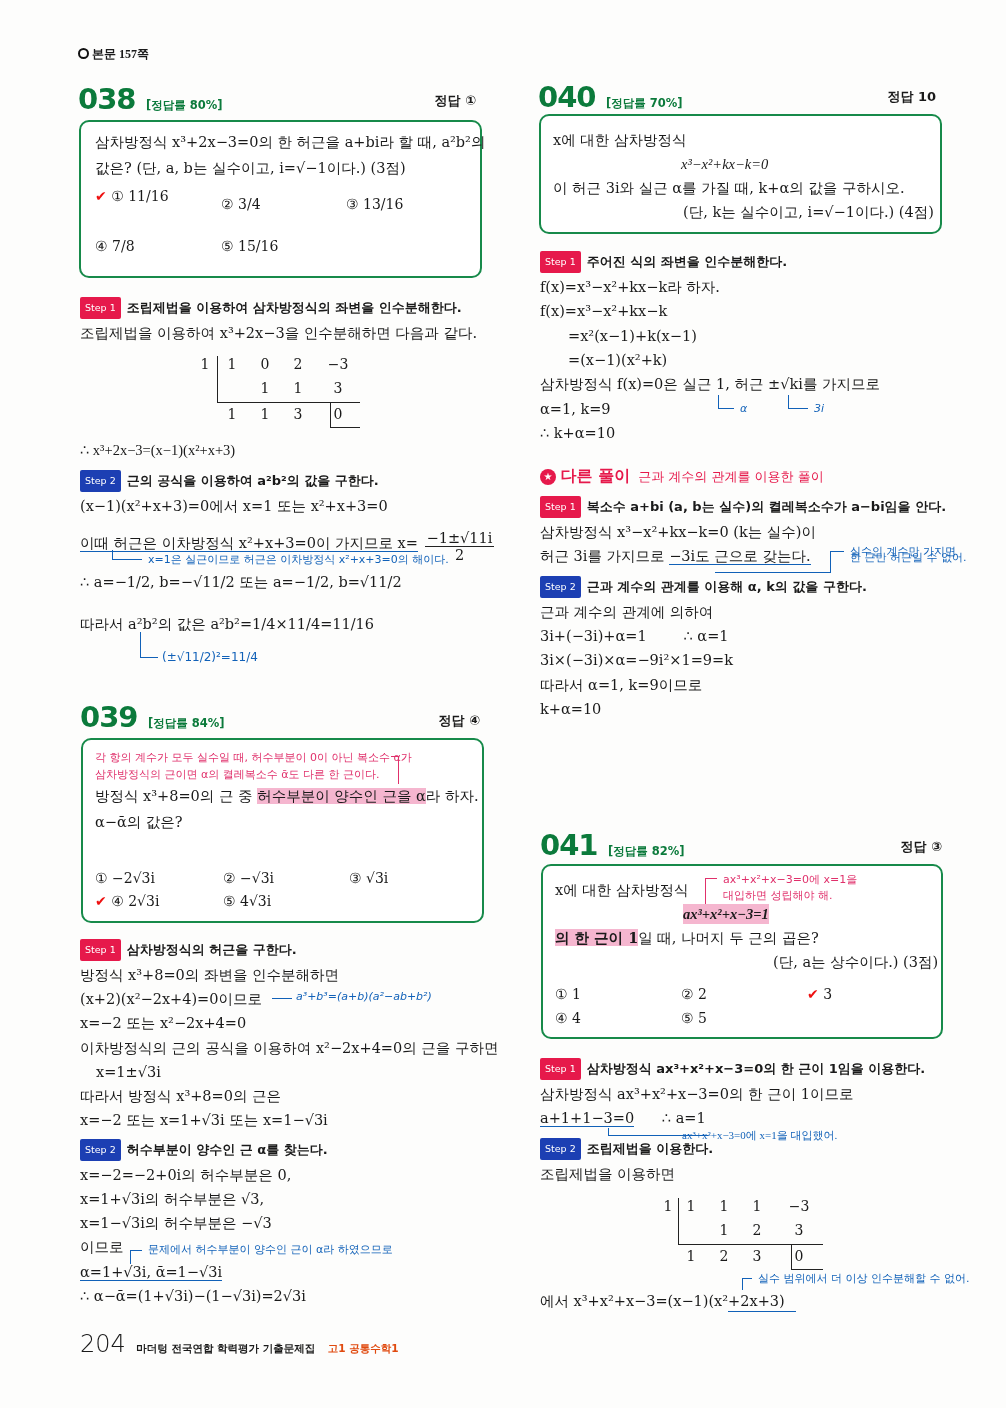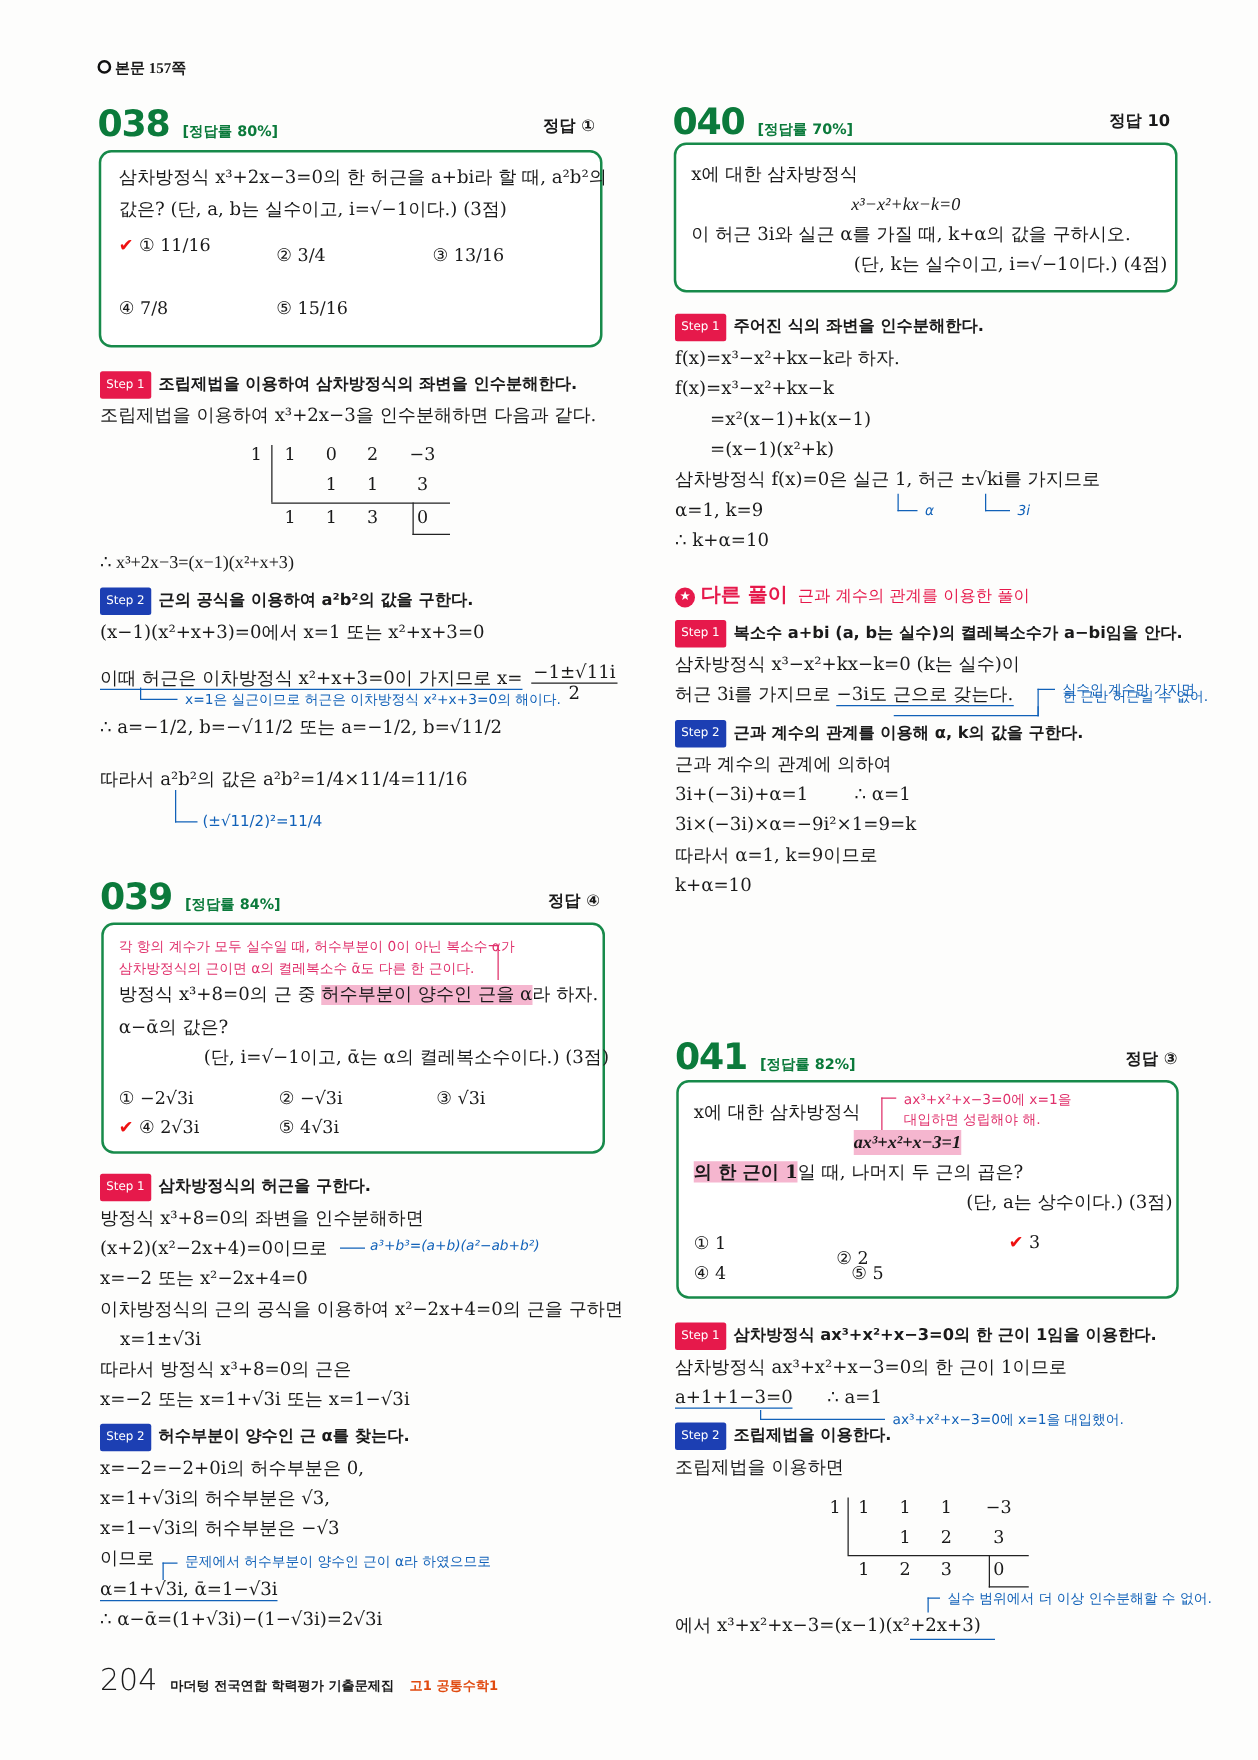--- a/index.html
+++ b/index.html
@@ -105,21 +105,20 @@
   <span class="answer abs" style="right:2px;top:12px;">정답 ④</span>
 </div>
 <div class="qbox" style="left:81px;top:738px;width:403px;height:185px;">
   <div class="abs note-pink" style="left:12px;top:10px;">각 항의 계수가 모두 실수일 때, 허수부분이 0이 아닌 복소수 α가</div>
   <div class="abs note-pink" style="left:12px;top:27px;">삼차방정식의 근이면 α의 켤레복소수 ᾱ도 다른 한 근이다.</div>
   <div class="abs" style="left:308px;top:16px;width:8px;height:28px;border-top:1.5px solid #e0306b;border-right:1.5px solid #e0306b;"></div>
   <div class="line" style="left:12px;top:46px;">
     <span>방정식 x³+8=0의 근 중 </span><span class="hl-pink">허수부분이 양수인 근을 α</span><span>라 하자.</span>
   </div>
   <div class="line" style="left:12px;top:72px;">α−ᾱ의 값은?</div>
-  <div class="line" style="left:80px;top:96px;">(단, i=√−1이고, ᾱ는 α의 켤레복소수이다.) (3점)</div>
   <div class="choice" style="left:12px;top:130px;">① −2√3i</div>
   <div class="choice" style="left:140px;top:130px;">② −√3i</div>
   <div class="choice" style="left:266px;top:130px;">③ √3i</div>
   <div class="choice" style="left:12px;top:153px;"><span class="check">✔</span> <span>④ 2√3i</span></div>
   <div class="choice" style="left:140px;top:153px;">⑤ 4√3i</div>
 </div>
 
 <div class="line" style="left:80px;top:939px;">
   <span class="step red">Step 1</span><span class="stitle">삼차방정식의 허근을 구한다.</span>
 </div>
@@ -212,33 +211,33 @@
   <div class="line" style="left:12px;top:14px;">x에 대한 삼차방정식</div>
   <div class="abs" style="left:162px;top:12px;width:12px;height:30px;border-top:1.5px solid #e0306b;border-left:1.5px solid #e0306b;"></div>
   <div class="abs note-pink" style="left:180px;top:6px;">ax³+x²+x−3=0에 x=1을</div>
   <div class="abs note-pink" style="left:180px;top:22px;">대입하면 성립해야 해.</div>
   <div class="line math hl-pink" style="left:140px;top:38px;font-weight:bold;">ax³+x²+x−3=1</div>
   <div class="line" style="left:12px;top:62px;">
     <span class="hl-pink" style="font-weight:bold;">의 한 근이 1</span><span>일 때, 나머지 두 근의 곱은?</span>
   </div>
   <div class="line" style="left:230px;top:86px;">(단, a는 상수이다.) (3점)</div>
   <div class="choice" style="left:12px;top:120px;">① 1</div>
-  <div class="choice" style="left:126px;top:120px;margin-top:12px;">② 2</div>
+  <div class="choice" style="left:138px;top:120px;">② 2</div>
   <div class="choice" style="left:264px;top:120px;"><span class="check">✔</span> <span>3</span></div>
   <div class="choice" style="left:12px;top:144px;">④ 4</div>
   <div class="choice" style="left:138px;top:144px;">⑤ 5</div>
 </div>
 
 <div class="line" style="left:540px;top:1058px;">
   <span class="step red">Step 1</span><span class="stitle">삼차방정식 ax³+x²+x−3=0의 한 근이 1임을 이용한다.</span>
 </div>
 <div class="line" style="left:540px;top:1084px;">삼차방정식 ax³+x²+x−3=0의 한 근이 1이므로</div>
 <div class="line" style="left:540px;top:1108px;white-space:pre;"><span class="uline">a+1+1−3=0</span><span>      ∴ a=1</span></div>
 <div class="bracket" style="left:608px;top:1128px;width:100px;height:8px;"></div>
-<div class="abs note-blue" style="left:714px;top:1128px;">ax³+x²+x−3=0에 x=1을 대입했어.</div>
+<div class="abs note-blue" style="left:682px;top:1128px;font-family:Liberation Serif, serif;">ax³+x²+x−3=0에 x=1을 대입했어.</div>
 <div class="line" style="left:540px;top:1138px;">
   <span class="step blue">Step 2</span><span class="stitle">조립제법을 이용한다.</span>
 </div>
 <div class="line" style="left:540px;top:1164px;">조립제법을 이용하면</div>
 
 <div class="synth" style="left:658px;top:1198px;width:170px;height:70px;">
   <span style="left:0;top:0;width:20px;">1</span>
   <div style="position:absolute;left:20px;top:0;height:46px;border-left:1.5px solid #222;"></div>
   <span style="left:18px;top:0;">1</span>
   <span style="left:51px;top:0;">1</span>

